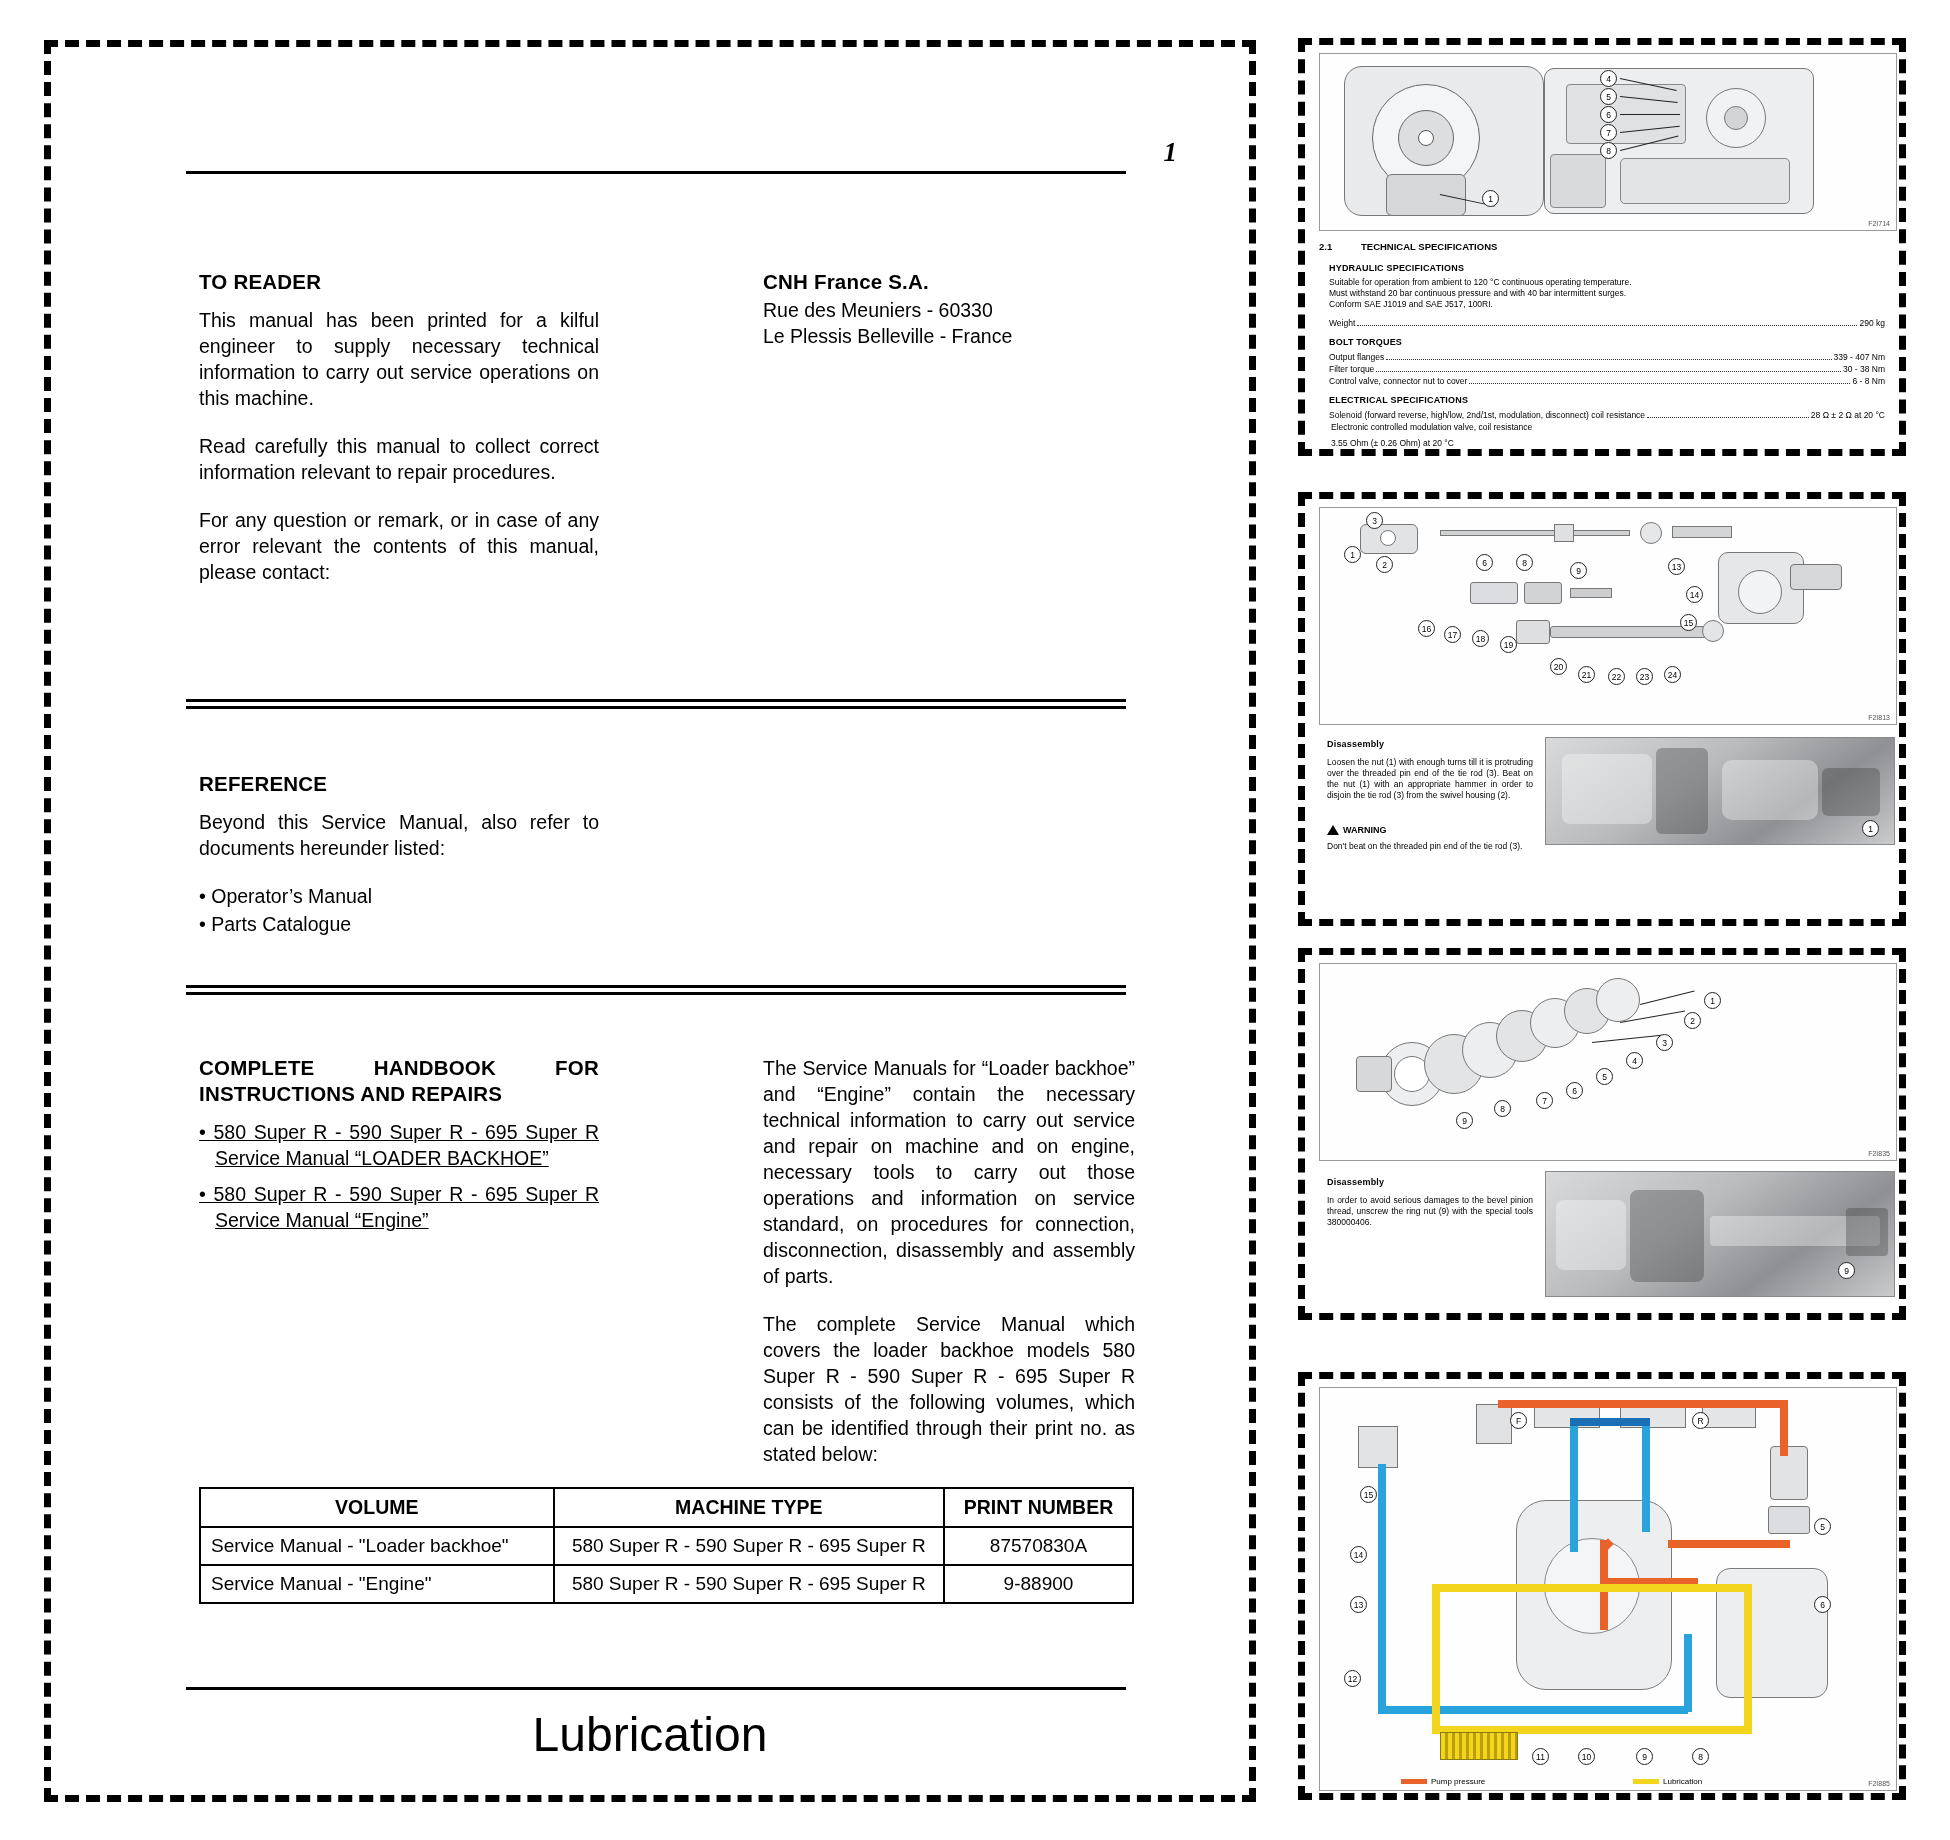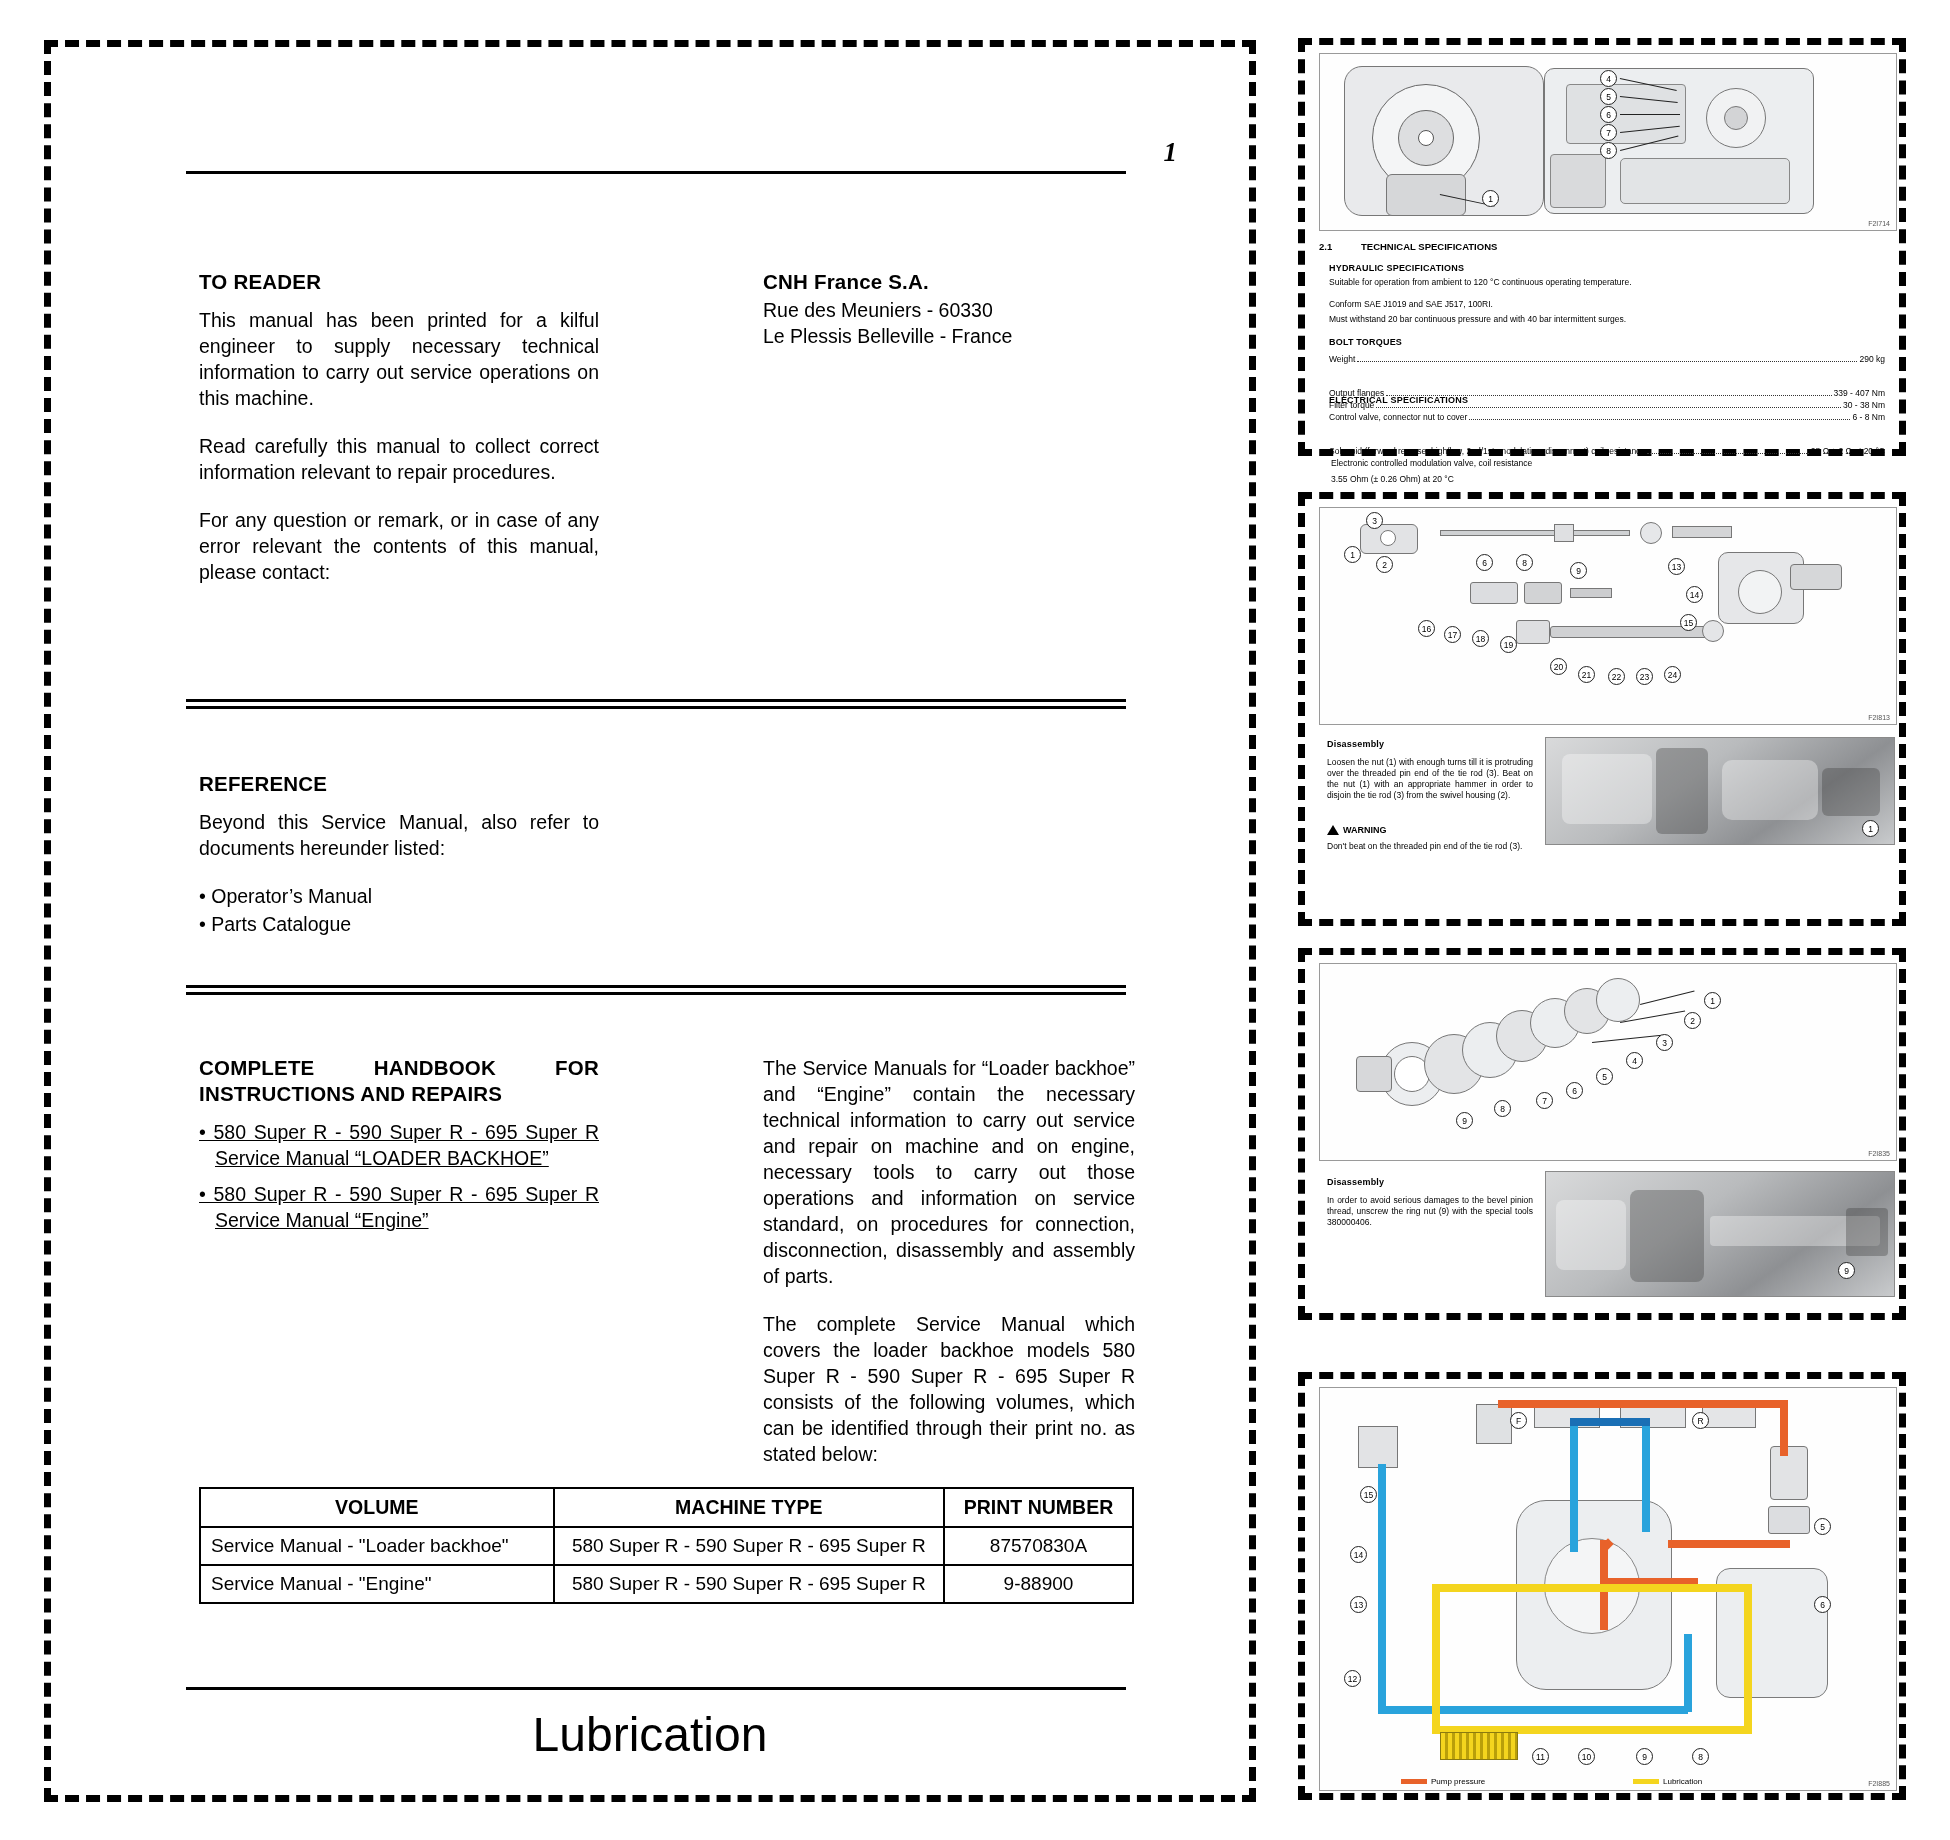--- a/index.html
+++ b/index.html
@@ -154,21 +154,21 @@
     font-weight: bold;
     font-size: 9.5px;
   }
   .dotrow {
     display: flex;
     align-items: baseline;
     width: 100%;
     font-size: 8.5px;
     line-height: 12px;
   }
-  .dotrow .lbl { white-space: nowrap; margin-top: 36px; }
+  .dotrow .lbl { white-space: nowrap; }
   .dotrow .dots {
     flex: 1;
     border-bottom: 1px dotted #333;
     margin: 0 2px 3px 2px;
     height: 8px;
   }
   .dotrow .val { white-space: nowrap; }
 
   
   .cal {
@@ -345,21 +345,21 @@
       <div class="cal" style="left:162px; top:136px;">1</div>
 
       <div class="fig-code">F2I714</div>
     </div>
 
     <div class="mini-text mini-sec" style="left:14px; top:196px; width:60px;">2.1</div>
     <div class="mini-text mini-sec" style="left:56px; top:196px; width:300px;">TECHNICAL SPECIFICATIONS</div>
 
     <div class="mini-text mini-h" style="left:24px; top:218px;">HYDRAULIC SPECIFICATIONS</div>
     <div class="mini-text" style="left:24px; top:232px; width:480px;">Suitable for operation from ambient to 120 °C continuous operating temperature.</div>
-    <div class="mini-text" style="left:24px; top:243px; width:480px;margin-top:26px;">Must withstand 20 bar continuous pressure and with 40 bar intermittent surges.</div>
+    <div class="mini-text" style="left:24px; top:243px; width:480px;">Must withstand 20 bar continuous pressure and with 40 bar intermittent surges.</div>
     <div class="mini-text" style="left:24px; top:254px; width:480px;">Conform SAE J1019 and SAE J517, 100RI.</div>
 
     <div class="dotrow" style="position:absolute; left:24px; top:272px; width:556px;">
       <span class="lbl">Weight</span>
       <span class="dots"></span>
       <span class="val">290 kg</span>
     </div>
 
     <div class="mini-text mini-h" style="left:24px; top:292px;">BOLT TORQUES</div>
     <div class="dotrow" style="position:absolute; left:24px; top:306px; width:556px;">

